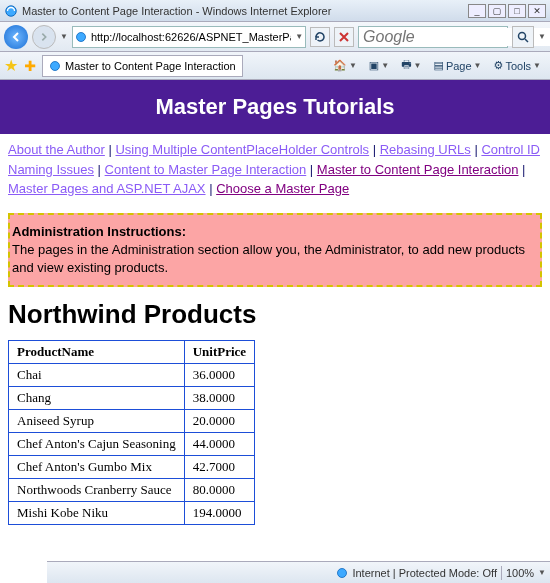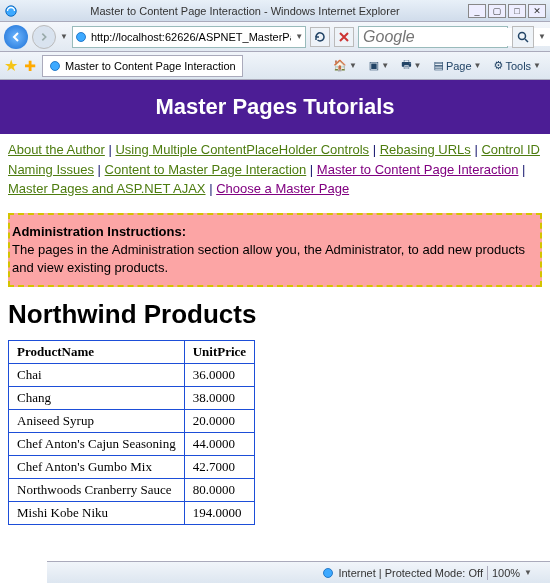--- a/index.html
+++ b/index.html
@@ -1,19 +1,19 @@
 <!DOCTYPE html>
 <html><head>
 <meta charset="utf-8">
 <style>
 * { box-sizing: border-box; margin: 0; padding: 0; }
 body { font-family: "Comic Sans MS", cursive, sans-serif; font-size: 13px; background: #fff; width: 550px; height: 583px; overflow: hidden; display: flex; flex-direction: column; }
 .titlebar { background: linear-gradient(#e8f0f8,#d0dceb); height: 22px; display: flex; align-items: center; padding: 0 4px; font-family: Tahoma, sans-serif; font-size: 11px; color: #333; border-bottom: 1px solid #aab; }
 .titlebar .ie-icon { width: 14px; height: 14px; margin-right: 4px; }
-.titlebar .title-text { flex: 1; text-align: center; }
+.titlebar .title-text { flex: 1; }
 .winbtns { display: flex; gap: 2px; }
 .winbtn { width: 18px; height: 14px; border: 1px solid #888; background: #eef; font-size: 9px; display: flex; align-items: center; justify-content: center; font-family: Tahoma, sans-serif; }
 .navbar { background: linear-gradient(#f4f7fb,#e2e9f2); height: 30px; display: flex; align-items: center; padding: 2px 4px; gap: 4px; border-bottom: 1px solid #aab; font-family: Tahoma, sans-serif; font-size: 11px; }
 .navbtn { width: 24px; height: 24px; border-radius: 50%; display: flex; align-items: center; justify-content: center; }
 .back { background: radial-gradient(#6fb7ff,#1b6fd4); color: #fff; }
 .fwd { background: #d9e3ef; color: #9aa; border: 1px solid #bbb; }
 .urlbox { flex: 1; display: flex; align-items: center; background: #fff; border: 1px solid #9bb; height: 22px; padding: 0 2px; }
 .urlbox input { flex: 1; border: none; outline: none; font-size: 11px; padding: 0 4px; font-family: Tahoma, sans-serif; }
 .tinybtn { width: 20px; height: 20px; border: 1px solid #bbb; background: #eef3f8; display: flex; align-items: center; justify-content: center; color: #246; font-size: 11px; }
 .searchbox { width: 150px; background: #fff; border: 1px solid #9bb; height: 22px; display: flex; align-items: center; }
@@ -23,30 +23,30 @@
 .star { color: #f5c518; font-size: 16px; }
 .plus { color: #fa0; font-size: 14px; }
 .tab { background: #fff; border: 1px solid #aab; height: 22px; display: flex; align-items: center; padding: 0 6px; gap: 4px; min-width: 180px; }
 .toolicons { margin-left: auto; display: flex; gap: 2px; align-items: center; color: #246; }
 .toolicons .grp { border: 1px solid transparent; padding: 2px 4px; display: flex; align-items: center; gap: 2px; }
 .caret { font-size: 8px; color: #555; }
 .content { flex: 1; overflow: auto; background: #fff; }
 .header-banner { background: #4c1d95; color: #fff; text-align: center; padding: 14px 0; }
 .header-banner h1 { font-size: 22px; font-weight: bold; }
 .navlinks { padding: 6px 8px 8px; line-height: 1.5; text-align: left; color: #191970; }
-.navlinks a { color: #4d7c0f; text-decoration: underline; }
+.navlinks a { color: #8b5cf6; text-decoration: underline; }
 .navlinks a.visited { color: #800080; }
 .sep { color: #191970; }
 .adminbox { margin: 6px 8px 12px; border: 2px dashed #d4c400; background: #fca5a5; padding: 8px 2px; line-height: 1.4; }
 .adminbox .admin-title { font-weight: bold; }
 h2.section { font-size: 26px; font-weight: bold; margin: 8px 8px 10px; }
 table.products { border-collapse: collapse; margin: 0 8px 8px; }
 table.products th, table.products td { border: 1px solid #1d4ed8; padding: 3px 8px; text-align: left; font-family: "Comic Sans MS", cursive; font-size: 13px; }
 table.products th { font-weight: bold; background: #fff; }
-.statusbar { height: 22px; background: linear-gradient(#f1f5fa,#dde6f0); border-top: 1px solid #aab; display: flex; align-items: center; padding: 0 18px; font-family: Tahoma, sans-serif; font-size: 11px; color: #333; gap: 8px; margin-left: 47px; }
+.statusbar { height: 22px; background: linear-gradient(#f1f5fa,#dde6f0); border-top: 1px solid #aab; display: flex; align-items: center; padding: 0 4px; font-family: Tahoma, sans-serif; font-size: 11px; color: #333; gap: 8px; margin-left: 47px; }
 .statusbar .status-right { margin-left: auto; display: flex; align-items: center; gap: 4px; }
 .iesmall { width: 12px; height: 12px; }
 svg { display: block; }
 </style>
 </head>
 <body>
 
 <div class="titlebar">
   <span class="ie-icon">
     <svg viewBox="0 0 16 16">

